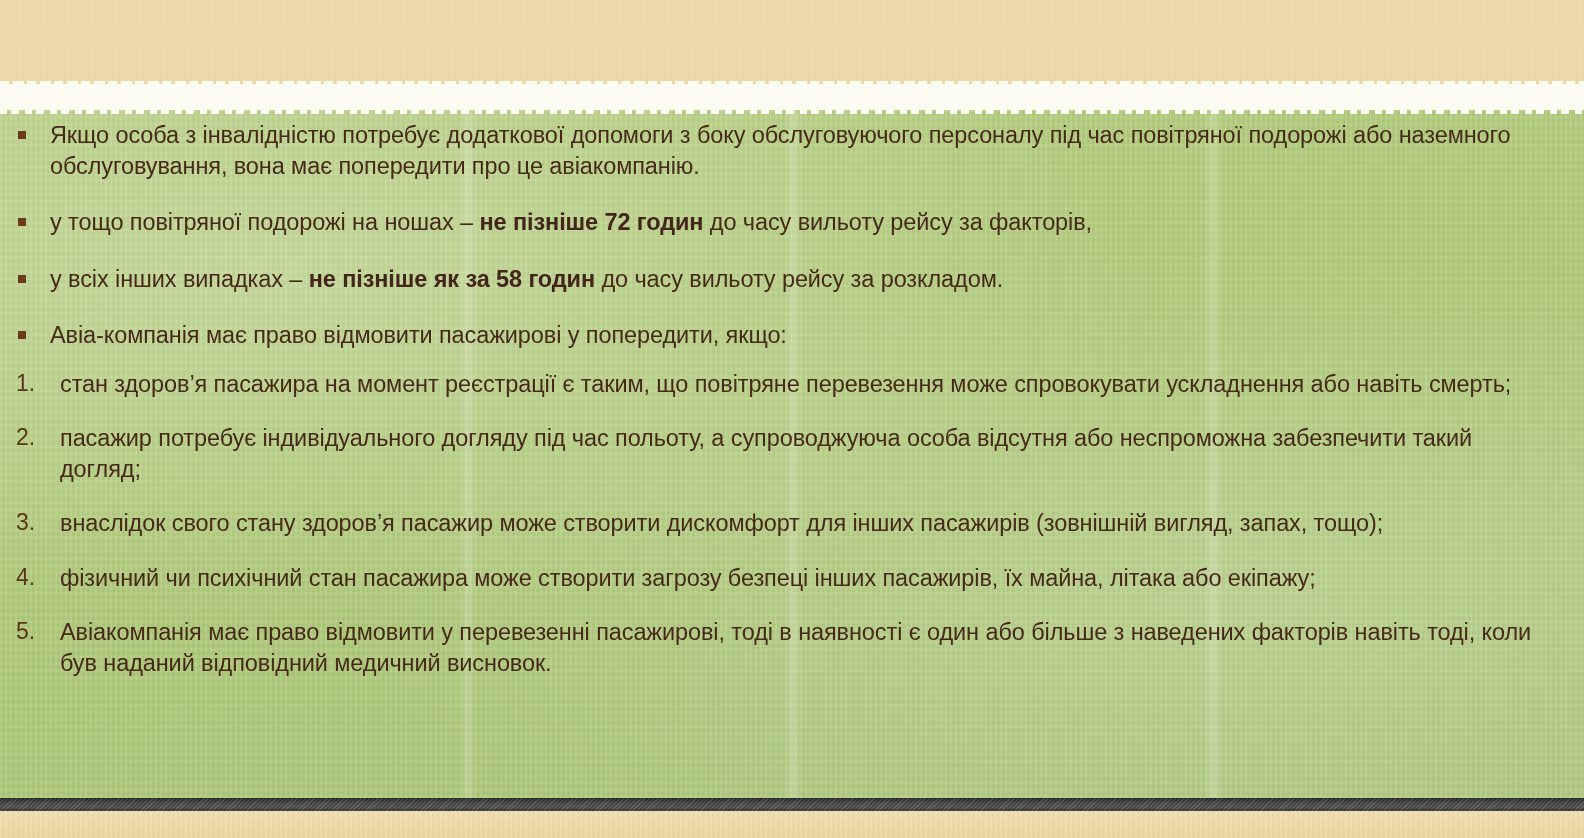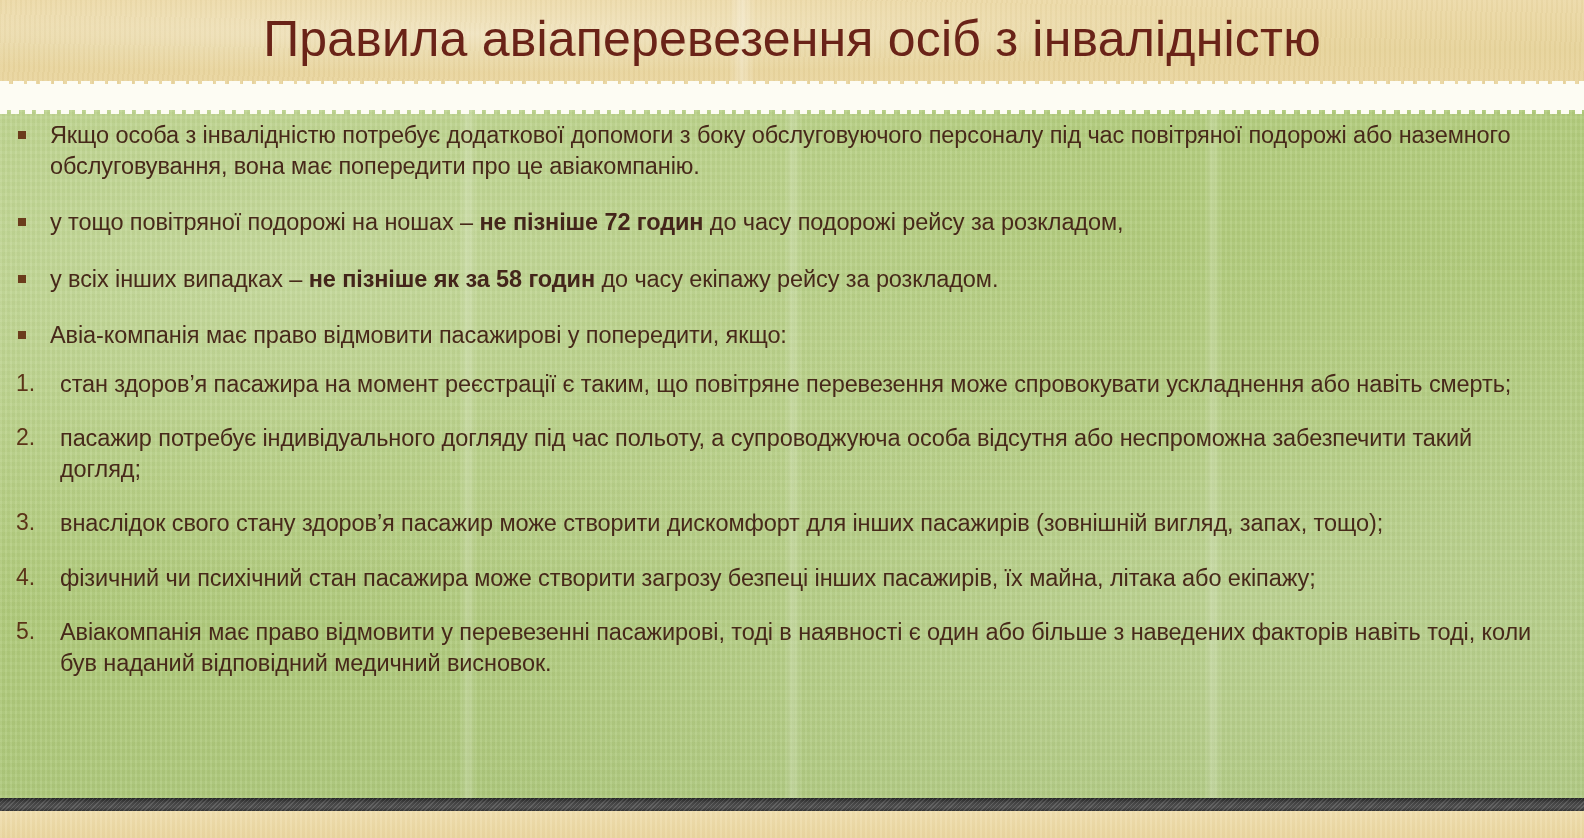--- a/index.html
+++ b/index.html
@@ -213,23 +213,20 @@
         rgba(160,130,70,0.04) 5px),
       linear-gradient(180deg, #f0dfb0 0%, #ead6a0 100%);
     z-index: 4;
   }
 </style>
 </head>
 <body>
 
 <div class="slide">
 
-  <div class="title-band">
-    <h1 class="slide-title">Правила авіаперевезення осіб з інвалідністю</h1>
-  </div>
 
   <div class="torn-edge"></div>
 
   <div class="content-panel">
     <div class="fold f1"></div>
     <div class="fold f2"></div>
     <div class="fold f3"></div>
 
     <div class="content-inner">
 
@@ -237,28 +234,28 @@
         <span class="marker">
             <span class="sq"></span>
           </span>
         <span class="text"><span>Якщо особа з інвалідністю потребує додаткової допомоги з боку обслуговуючого персоналу під час повітряної подорожі або наземного обслуговування, вона має попередити про це авіакомпанію.</span></span>
       </div>
 
       <div class="item item-bullet sp-bullet">
         <span class="marker">
             <span class="sq"></span>
           </span>
-        <span class="text"><span>у тощо повітряної подорожі на ношах – </span><b>не пізніше 72 годин</b><span> до часу подорожі рейсу за розкладом,</span></span>
+        <span class="text"><span>у тощо повітряної подорожі на ношах – </span><b>не пізніше 72 годин</b><span> до часу вильоту рейсу за факторів,</span></span>
       </div>
 
       <div class="item item-bullet sp-bullet">
         <span class="marker">
             <span class="sq"></span>
           </span>
-        <span class="text"><span>у всіх інших випадках – </span><b>не пізніше як за 58 годин</b><span> до часу екіпажу рейсу за розкладом.</span></span>
+        <span class="text"><span>у всіх інших випадках – </span><b>не пізніше як за 58 годин</b><span> до часу вильоту рейсу за розкладом.</span></span>
       </div>
 
       <div class="item item-bullet sp-tight">
         <span class="marker">
             <span class="sq"></span>
           </span>
         <span class="text"><span>Авіа-компанія має право відмовити пасажирові у попередити, якщо:</span></span>
       </div>
 
       <div class="item item-number sp-num">

